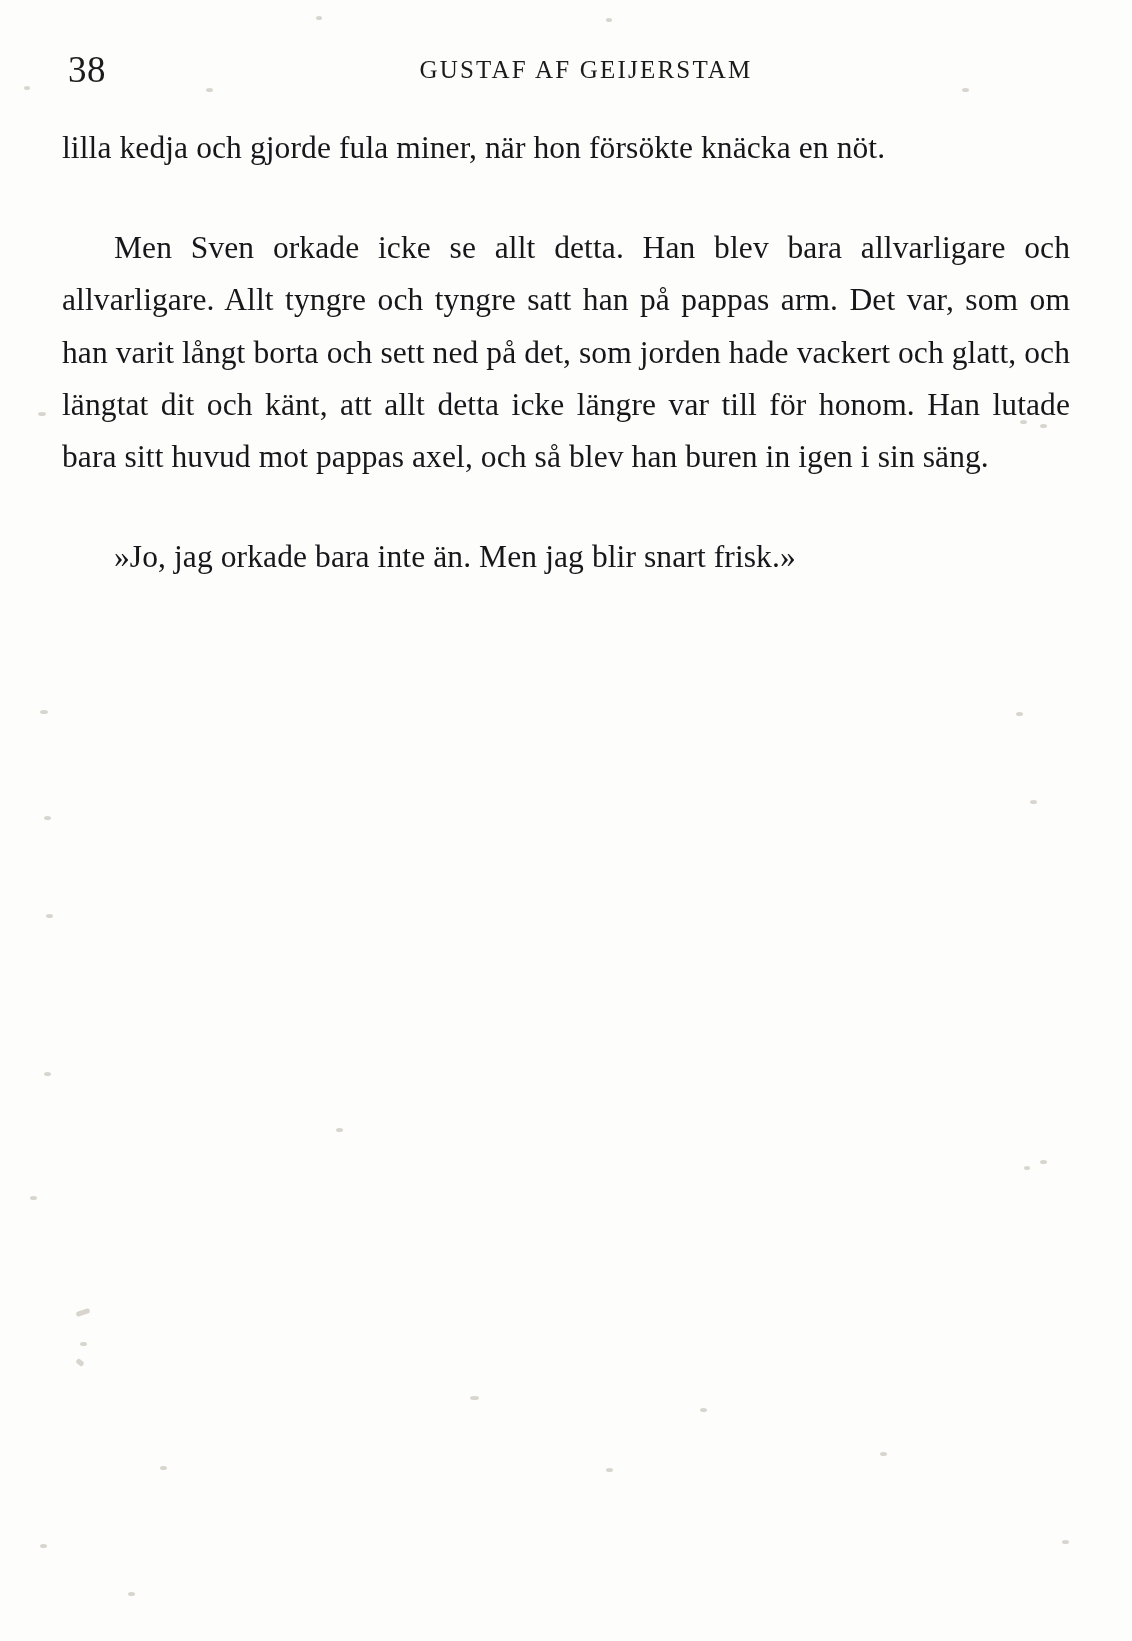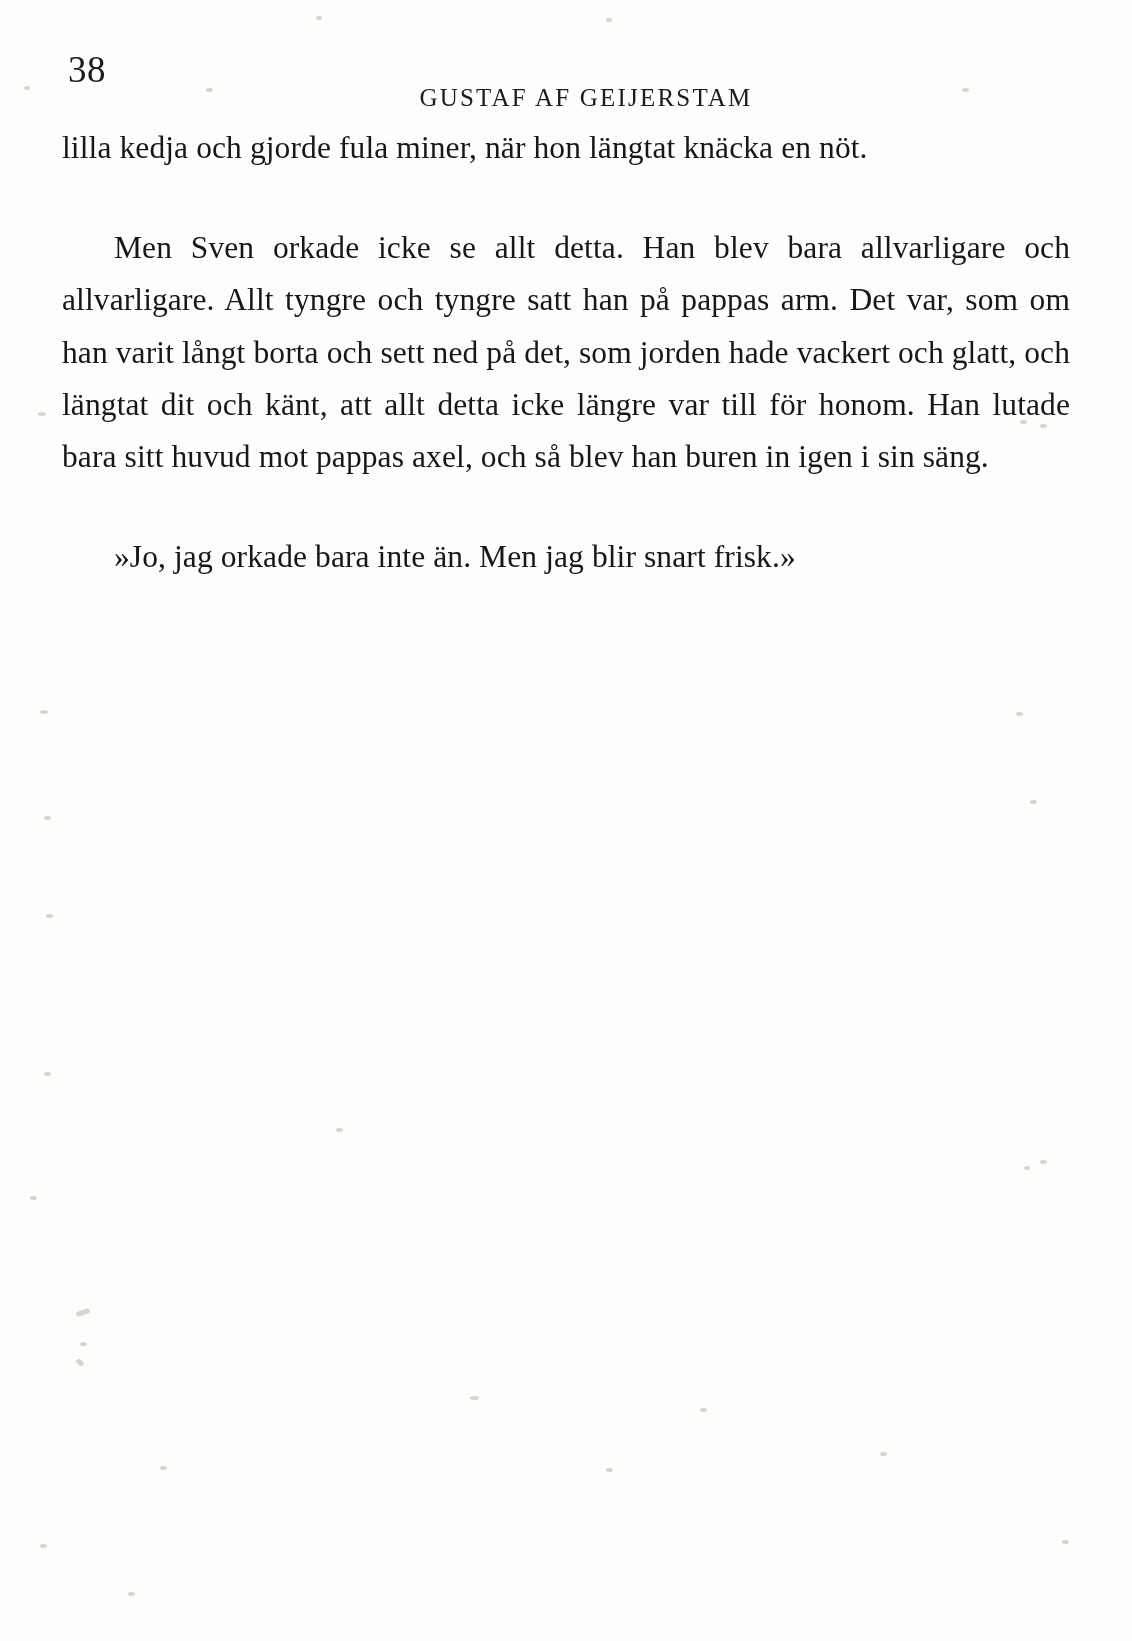--- a/index.html
+++ b/index.html
@@ -54,21 +54,20 @@
     top: 10px;
     width: 1012px;
     text-align: center;
     font-size: 25px;
     letter-spacing: 2.2px;
     color: #1b1a1d;
     font-variant: small-caps;
     text-transform: uppercase;
     padding-left: 40px;
     box-sizing: border-box;
-    margin-top: 28px;
   }
 
   .body-text {
     position: absolute;
     top: 122px;
     left: 62px;
     width: 1008px;
   }
 
   p.para {
@@ -122,18 +121,18 @@
   <div class="speckle" style="left:1062px;top:1540px;width:7px; height:4px;"></div>
   <div class="speckle" style="left:76px;  top:1310px;width:14px;height:5px; border-radius:2px; transform:rotate(-18deg);"></div>
   <div class="speckle" style="left:76px;  top:1360px;width:8px; height:5px; border-radius:2px; transform:rotate(40deg);"></div>
 
   <div class="header">
     <div class="folio">38</div>
     <div class="running-title">GUSTAF AF GEIJERSTAM</div>
   </div>
 
   <div class="body-text">
-    <p class="para">lilla kedja och gjorde fula miner, när hon längtat knäcka en nöt.</p>
+    <p class="para">lilla kedja och gjorde fula miner, när hon försökte knäcka en nöt.</p>
     <p class="para indent">Men Sven orkade icke se allt detta.  Han blev bara allvarligare och allvarligare.  Allt tyngre och tyngre satt han på pappas arm.  Det var, som om han varit långt borta och sett ned på det, som jorden hade vackert och glatt, och längtat dit och känt, att allt detta icke längre var till för honom.  Han lutade bara sitt huvud mot pappas axel, och så blev han buren in igen i sin säng.</p>
     <p class="para indent">»Jo, jag orkade bara inte än.  Men jag blir snart frisk.»</p>
   </div>
 
 </div>
 
 </body></html>

